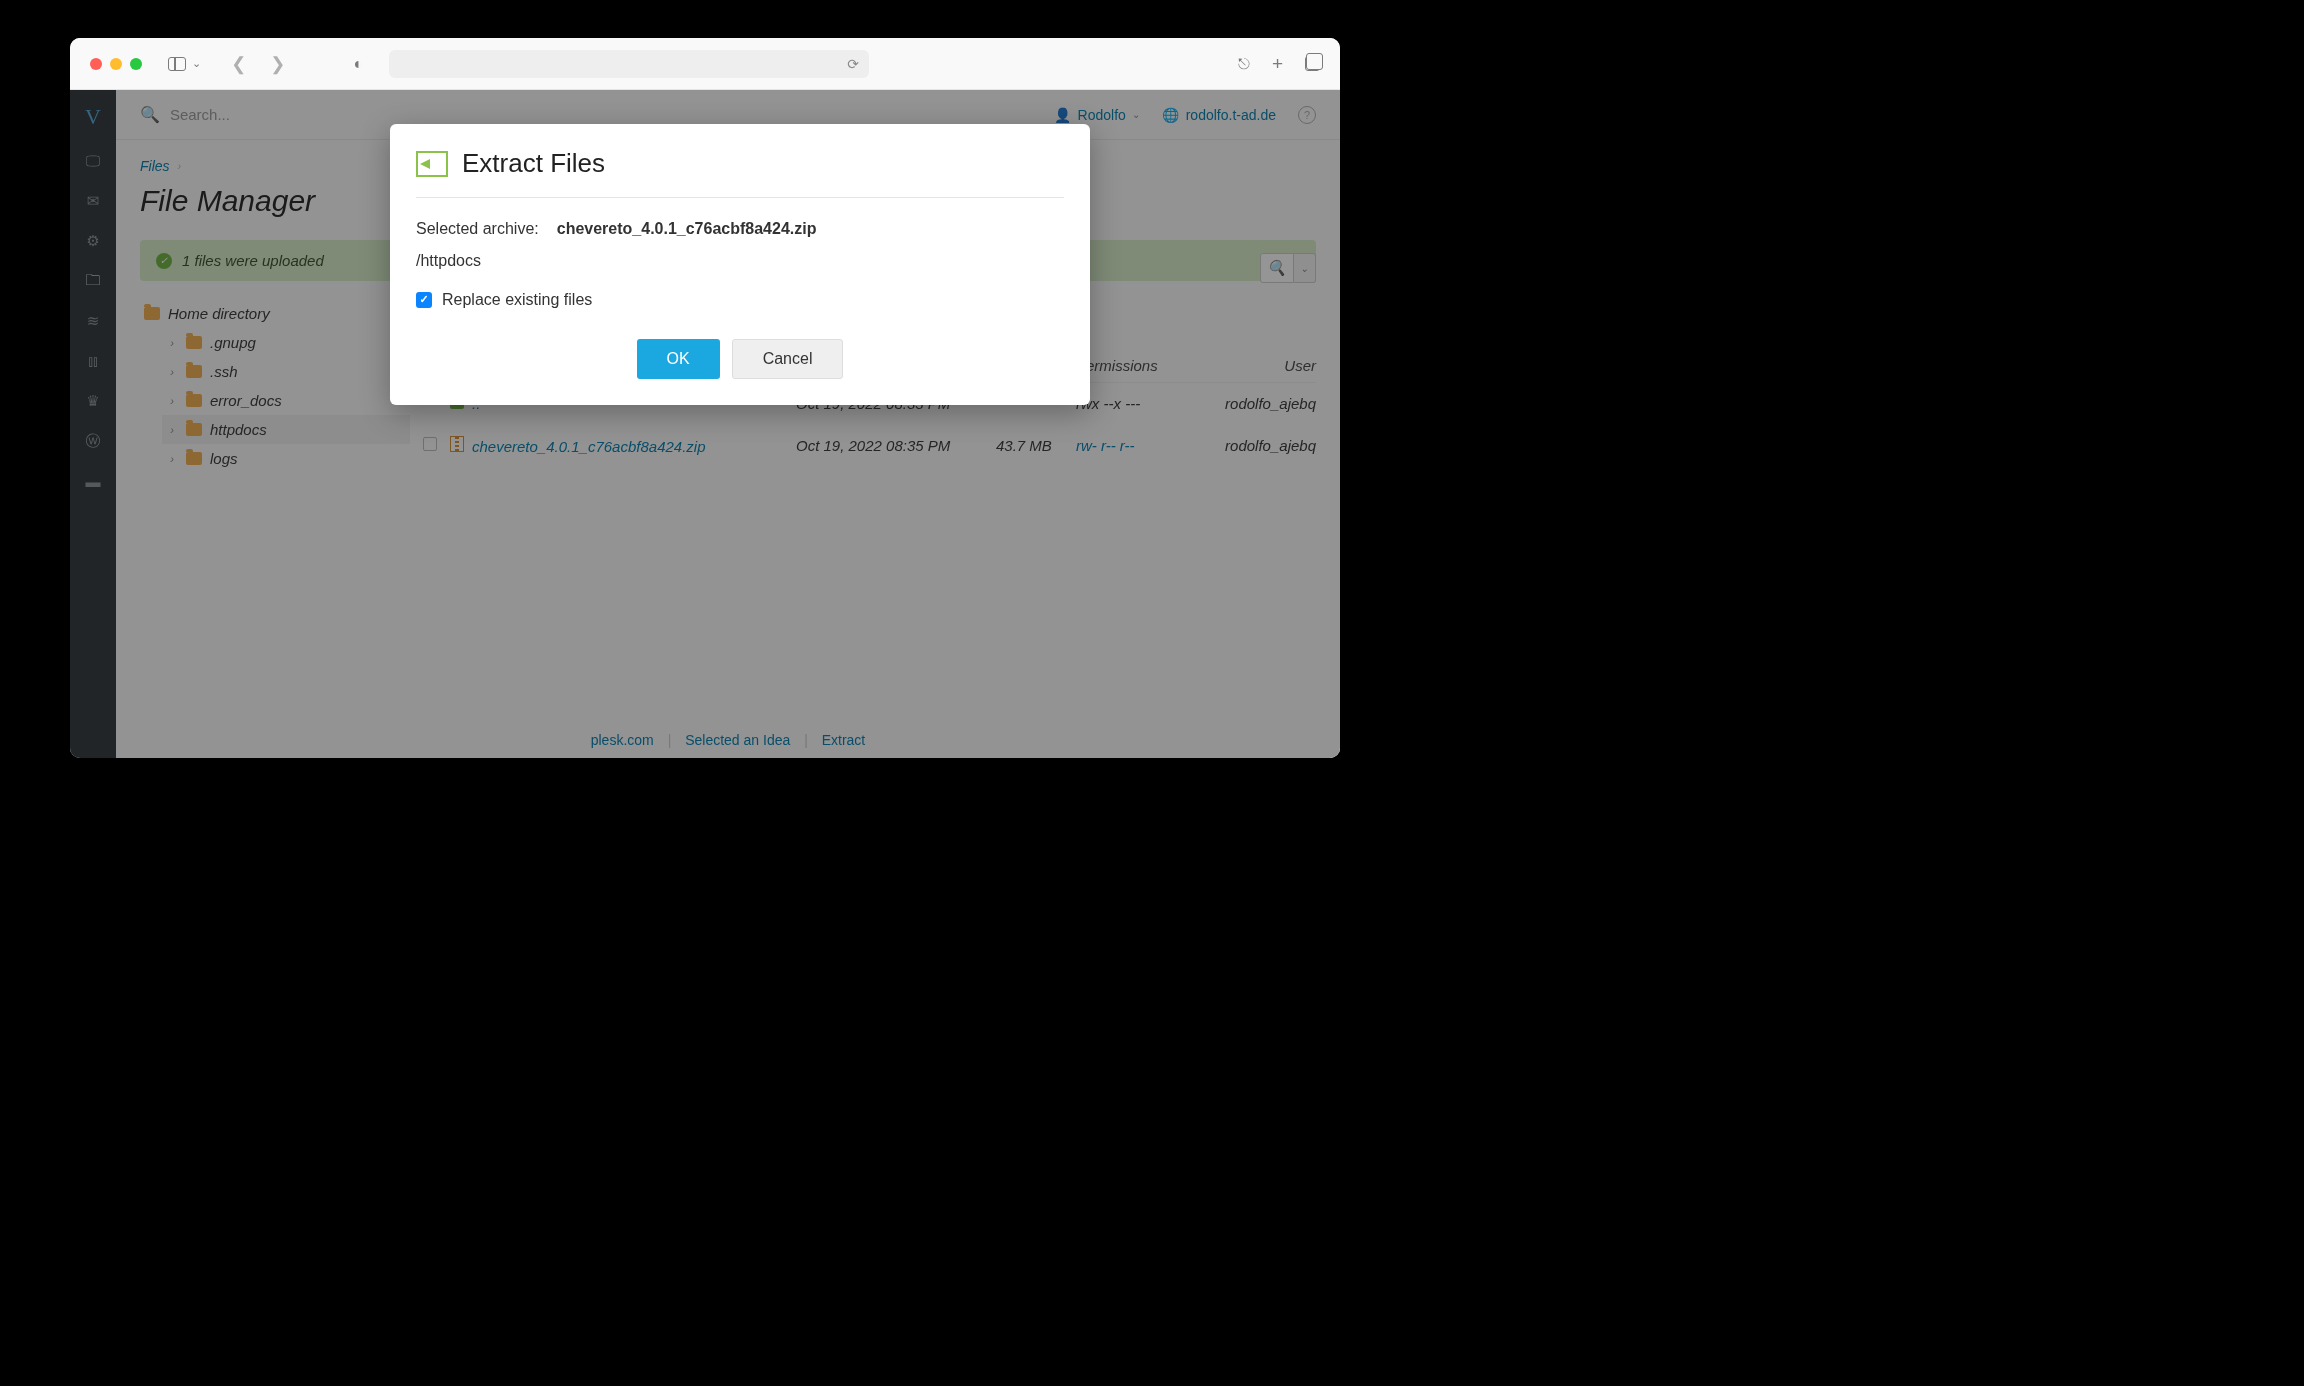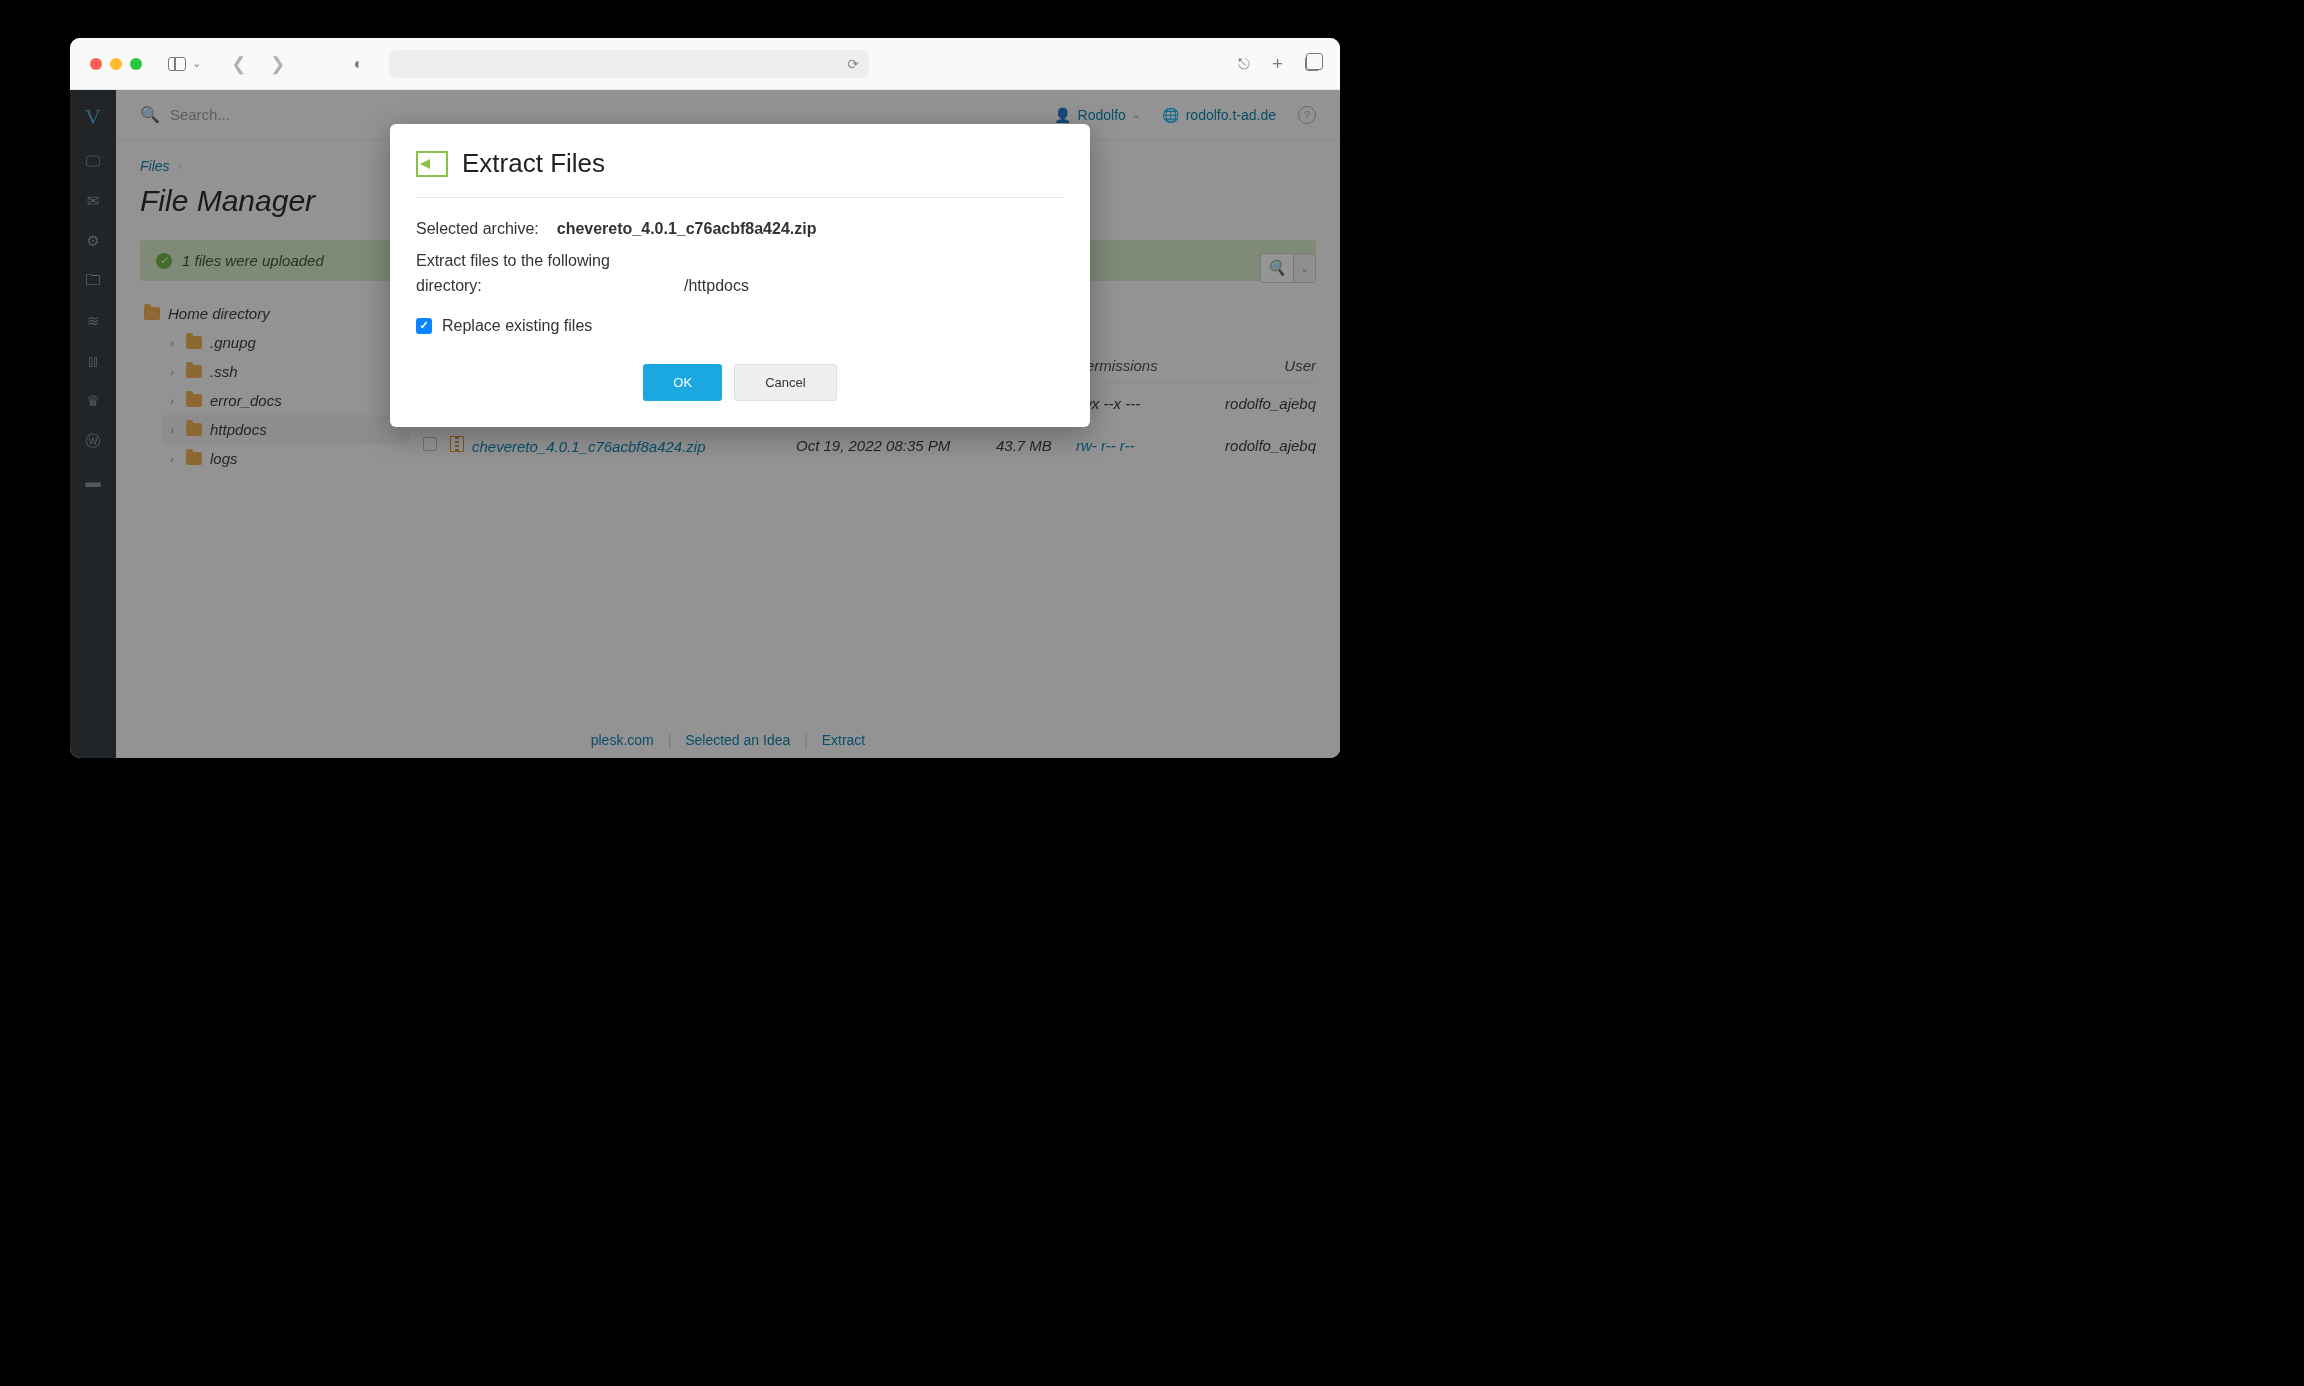--- a/index.html
+++ b/index.html
@@ -165,21 +165,21 @@
 .modal-title .ic::before{content:'';position:absolute;left:0;right:0;top:2px;bottom:2px;border:2px solid #8bc34a;}
 .modal-title .ic::after{content:'';position:absolute;left:4px;top:10px;width:0;height:0;border-top:5px solid transparent;border-bottom:5px solid transparent;border-right:10px solid #8bc34a;}
 .modal-body { padding-top:18px; font-size:16px; color:#333; line-height:1.6;}
 .modal-body .lbl{color:#333;}
 .modal-body .row{display:flex; gap:18px; margin-bottom:6px;align-items:flex-end;}
 .modal-body .col1{width:250px;}
 .modal-body b{font-weight:600;}
 .chkrow{display:flex;align-items:center;gap:10px;margin-top:14px;}
 .chkrow .c{width:16px;height:16px;background:#0a84ff;border-radius:3px;display:flex;align-items:center;justify-content:center;color:#fff;font-size:11px;font-weight:bold;}
 .modal-actions{margin-top:26px;display:flex;gap:12px;justify-content:center;}
-.btn{padding:10px 30px;font-size:13px;border-radius:3px;cursor:pointer;border:none;}
+.btn{padding:10px 30px;font-size:16px;border-radius:3px;cursor:pointer;border:none;}
 .btn-primary{background:#1ba7e0;color:#fff;}
 .btn-secondary{background:#efefef;color:#333;border:1px solid #ddd;}
 </style>
 </head>
 <body>
 
 <div class="window">
   <div class="titlebar">
     <div class="traffic">
       <span class="red"></span>
@@ -339,21 +339,20 @@
     <div class="modal-title">
       <span class="ic"></span>
       <span>Extract Files</span>
     </div>
     <div class="modal-body">
       <div class="row">
         <span class="lbl">Selected archive:</span>
         <b>chevereto_4.0.1_c76acbf8a424.zip</b>
       </div>
       <div class="row">
-        <span class="col1 lbl">Extract files to the following directory:</span>
         <span>/httpdocs</span>
       </div>
       <div class="chkrow">
         <span class="c">✓</span>
         <span>Replace existing files</span>
       </div>
     </div>
     <div class="modal-actions">
       <button class="btn btn-primary">OK</button>
       <button class="btn btn-secondary">Cancel</button>

